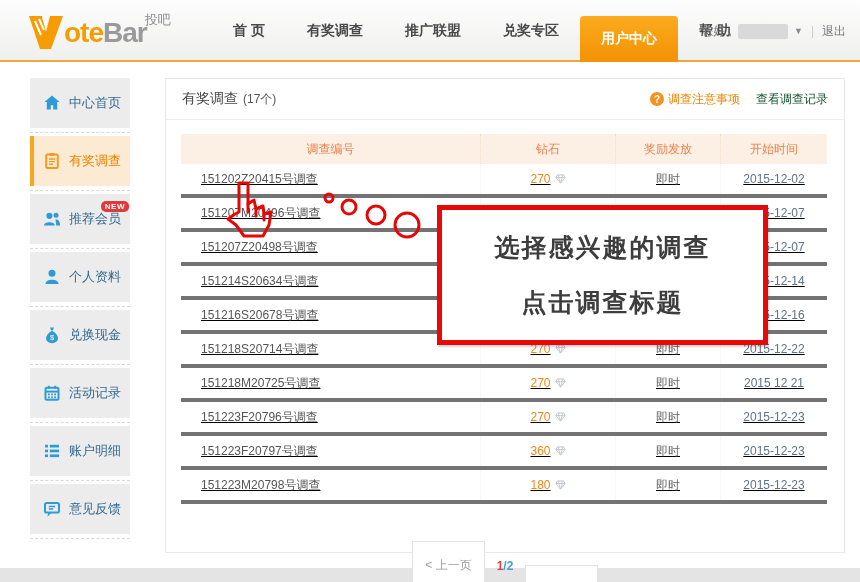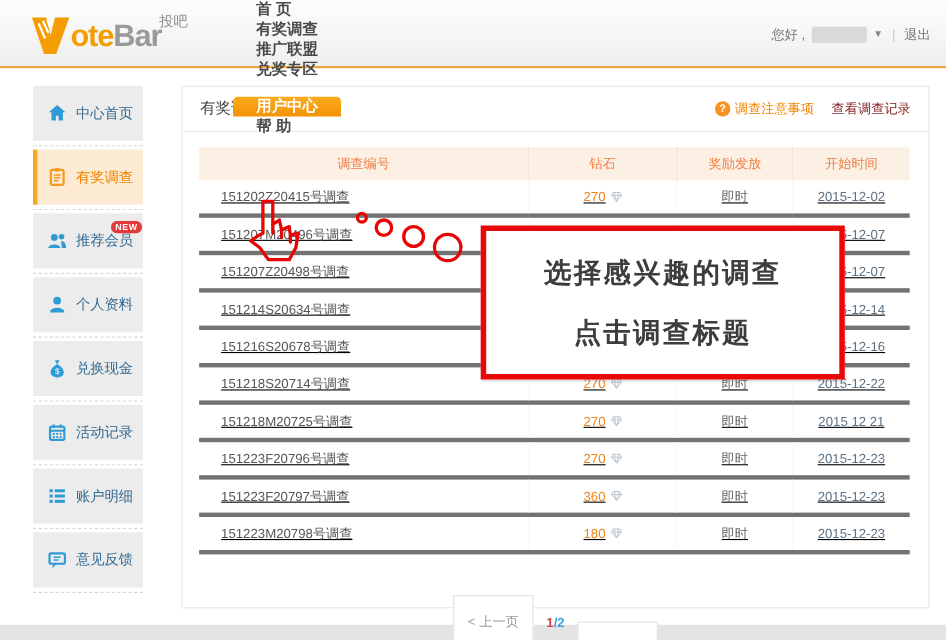--- a/index.html
+++ b/index.html
@@ -6,21 +6,21 @@
   html,body { width:860px; height:582px; }
   body { position:relative; background:#fff; font-family:"Liberation Sans", sans-serif; overflow:hidden; }
 
   
   .site-header { position:absolute; top:0; left:0; width:860px; height:62px;
     background:linear-gradient(#fdfdfd,#efefee); border-bottom:2px solid #f0a63a; z-index:5; }
   .logo { position:absolute; left:28px; top:11px; display:flex; align-items:flex-end; cursor:pointer; }
   .logo-ote { font-size:28px; font-weight:bold; color:#f49c00; letter-spacing:-1px; line-height:36px;text-align:right; }
   .logo-bar { font-size:28px; font-weight:bold; color:#9a9a9a; letter-spacing:-1px; line-height:36px; }
   .logo-sup { font-size:13px; color:#8d8d8d; margin-left:-2px; margin-bottom:22px; }
-  .main-nav { position:absolute; left:212px; top:0; height:62px; display:flex; align-items:stretch;flex-direction:column; }
+  .main-nav { position:absolute; left:212px; top:0; height:62px; display:flex; align-items:stretch; }
   .nav-item { display:flex; align-items:center; padding:0 21px; font-size:14px; font-weight:bold;
     color:#4a4a4a; cursor:pointer; white-space:nowrap; }
   .nav-item.active { background:linear-gradient(#fbab1e,#f39204); color:#fff; border-radius:4px 4px 0 0;
     margin-top:16px; height:46px; align-self:flex-end; }
   .user-area { position:absolute; right:14px; top:0; height:62px; display:flex; align-items:center;
     gap:6px; font-size:12px; color:#777; }
   .username-blur { display:inline-block; width:50px; height:15px; background:#d9d9d9; border-radius:2px; }
   .caret { font-size:9px; color:#8a8a8a; cursor:pointer; }
   .vdiv { color:#ccc; margin:0 2px; }
   .logout { color:#777; cursor:pointer; }
@@ -45,21 +45,21 @@
     background:#fff; border:1px solid #e8e8e8; z-index:1; }
   .panel-titlebar { height:41px; display:flex; align-items:center; padding:0 16px;
     border-bottom:1px solid #ececec; }
   .page-title { font-size:14px; color:#454545; }
   .survey-count { font-size:12px; color:#555; margin-left:5px; }
   .titlebar-links { margin-left:auto; display:flex; align-items:center; gap:16px; font-size:12px; }
   .q-icon { display:inline-flex; width:14px; height:14px; border-radius:50%; background:#f59220;
     color:#fff; font-size:10px; font-weight:bold; align-items:center; justify-content:center;
     margin-right:4px; }
   .notice-link { color:#f08300; cursor:pointer; display:flex; align-items:center; }
-  .records-link { color:#7f1d1d; cursor:pointer; }
+  .records-link { color:#14532d; cursor:pointer; }
 
   
   .survey-table { margin:14px 16px 0 15px; width:646px; font-size:12px; }
   .t-row { display:grid; grid-template-columns:300px 135px 105px 1fr; }
   .t-head { height:30px; background:#fcf0e4; color:#ef8049; }
   .t-head > div { display:flex; align-items:center; justify-content:center;
     border-right:1px dotted #f3dcc4; }
   .t-head > div:last-child { border-right:none; }
   .t-body-row { height:34px; border-bottom:4px solid #737373;text-decoration:underline; }
   .t-body-row > div { display:flex; align-items:center; justify-content:center;

